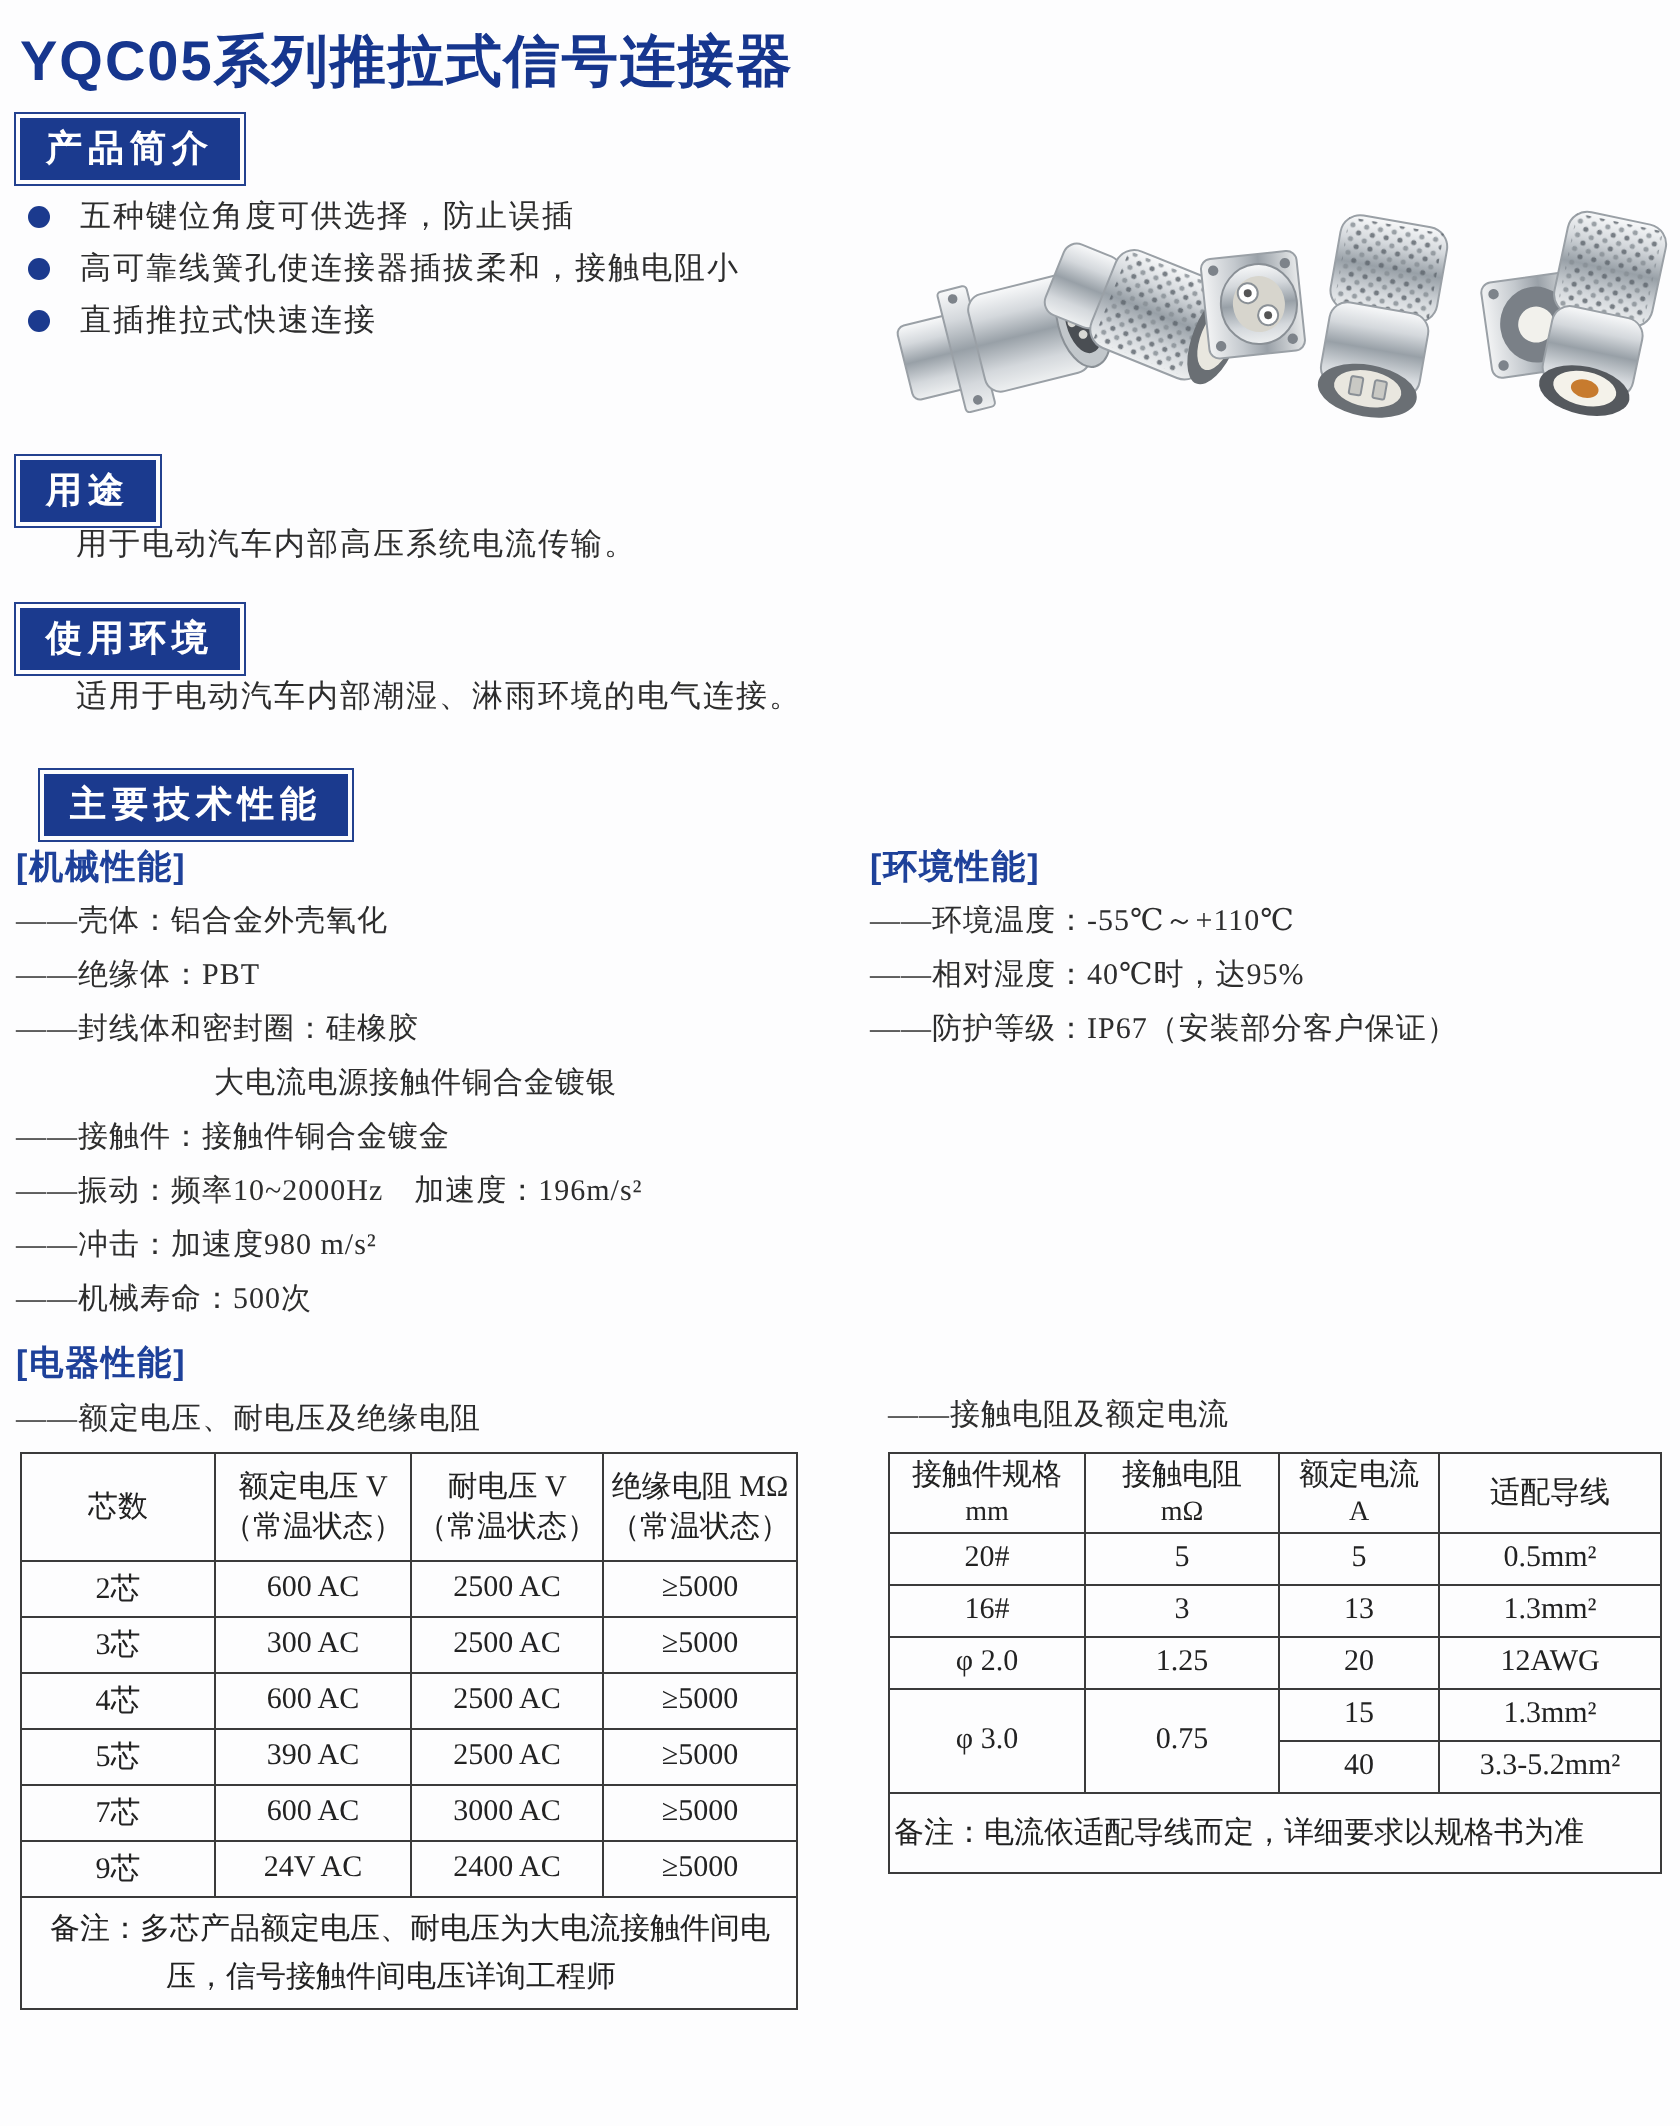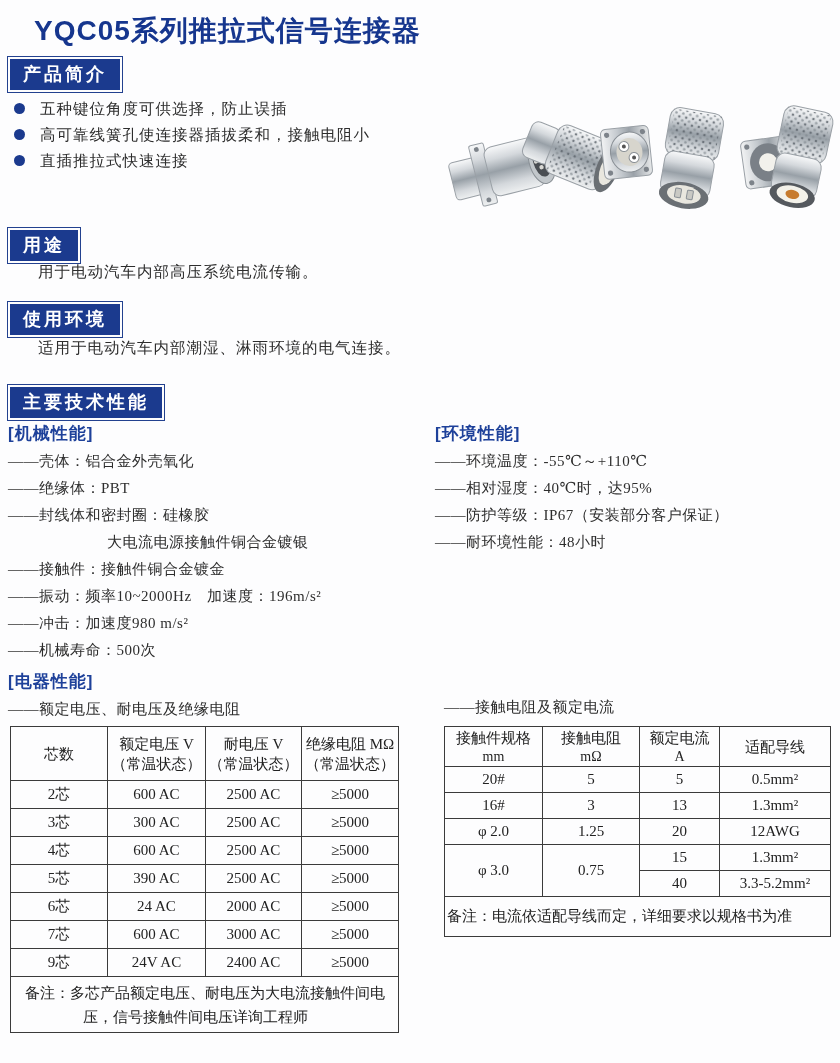--- a/index.html
+++ b/index.html
@@ -9,21 +9,20 @@
     background:#fdfdfe; overflow:hidden;
     font-family:"Liberation Serif","DejaVu Serif",serif;
     color:#2d2d2d;
   }
   .abs { position:absolute; }
   .page-title {
     left:10px; top:12px;
     font-family:"Liberation Sans","DejaVu Sans",sans-serif;
     font-weight:bold; font-size:28px; letter-spacing:1px;
     color:#16368e;
-    margin-left:24px;
   }
   .sec-box {
     position:absolute;
     background:#1b3a8e; color:#ffffff;
     font-family:"Liberation Sans","DejaVu Sans",sans-serif;
     font-weight:bold; font-size:18px; letter-spacing:3px;
     line-height:1; padding:6px 13px 7px;
     border:2px solid #fdfdfe; outline:1px solid #23418f;
   }
   .bullets { left:14px; top:96px; list-style:none; }
@@ -164,40 +163,39 @@
     <li><span class="dot"></span><span>高可靠线簧孔使连接器插拔柔和，接触电阻小</span></li>
     <li><span class="dot"></span><span>直插推拉式快速连接</span></li>
   </ul>
 
   <div class="sec-box" style="left:8px; top:228px;">用途</div>
   <p class="abs body-text" style="left:38px; top:262px;">用于电动汽车内部高压系统电流传输。</p>
 
   <div class="sec-box" style="left:8px; top:302px;">使用环境</div>
   <p class="abs body-text" style="left:38px; top:338px;">适用于电动汽车内部潮湿、淋雨环境的电气连接。</p>
 
-  <div class="sec-box" style="left:8px; top:385px;">主要技术性能</div>
+  <div class="sec-box" style="left:20px; top:385px;">主要技术性能</div>
 
   <div class="spec-title" style="left:8px; top:422px;">[机械性能]</div>
   <div class="spec-list" style="left:8px; top:448px;">
     <div class="spec-line">——壳体：铝合金外壳氧化</div>
     <div class="spec-line">——绝缘体：PBT</div>
     <div class="spec-line">——封线体和密封圈：硅橡胶</div>
     <div class="spec-line indent">大电流电源接触件铜合金镀银</div>
     <div class="spec-line">——接触件：接触件铜合金镀金</div>
     <div class="spec-line">——振动：频率10~2000Hz　加速度：196m/s²</div>
     <div class="spec-line">——冲击：加速度980 m/s²</div>
     <div class="spec-line">——机械寿命：500次</div>
   </div>
 
   <div class="spec-title" style="left:435px; top:422px;">[环境性能]</div>
   <div class="spec-list" style="left:435px; top:448px;">
     <div class="spec-line">——环境温度：-55℃～+110℃</div>
     <div class="spec-line">——相对湿度：40℃时，达95%</div>
     <div class="spec-line">——防护等级：IP67（安装部分客户保证）</div>
-    <div class="spec-line">——耐环境性能：48小时</div>
   </div>
 
   <div class="spec-title" style="left:8px; top:670px;">[电器性能]</div>
   <div class="abs sub-caption" style="left:8px; top:700px;">——额定电压、耐电压及绝缘电阻</div>
   <div class="abs sub-caption" style="left:444px; top:698px;">——接触电阻及额定电流</div>
 
   <table class="spec vt" style="left:10px; top:726px; width:388px;">
     <colgroup>
         <col style="width:97px">
         <col style="width:98px">
@@ -240,26 +238,20 @@
       <td>2500 AC</td>
       <td>≥5000</td>
     </tr>
     <tr>
       <td>5芯</td>
       <td>390 AC</td>
       <td>2500 AC</td>
       <td>≥5000</td>
     </tr>
     <tr>
-      <td>6芯</td>
-      <td>24 AC</td>
-      <td>2000 AC</td>
-      <td>≥5000</td>
-    </tr>
-    <tr>
       <td>7芯</td>
       <td>600 AC</td>
       <td>3000 AC</td>
       <td>≥5000</td>
     </tr>
     <tr>
       <td>9芯</td>
       <td>24V AC</td>
       <td>2400 AC</td>
       <td>≥5000</td>

